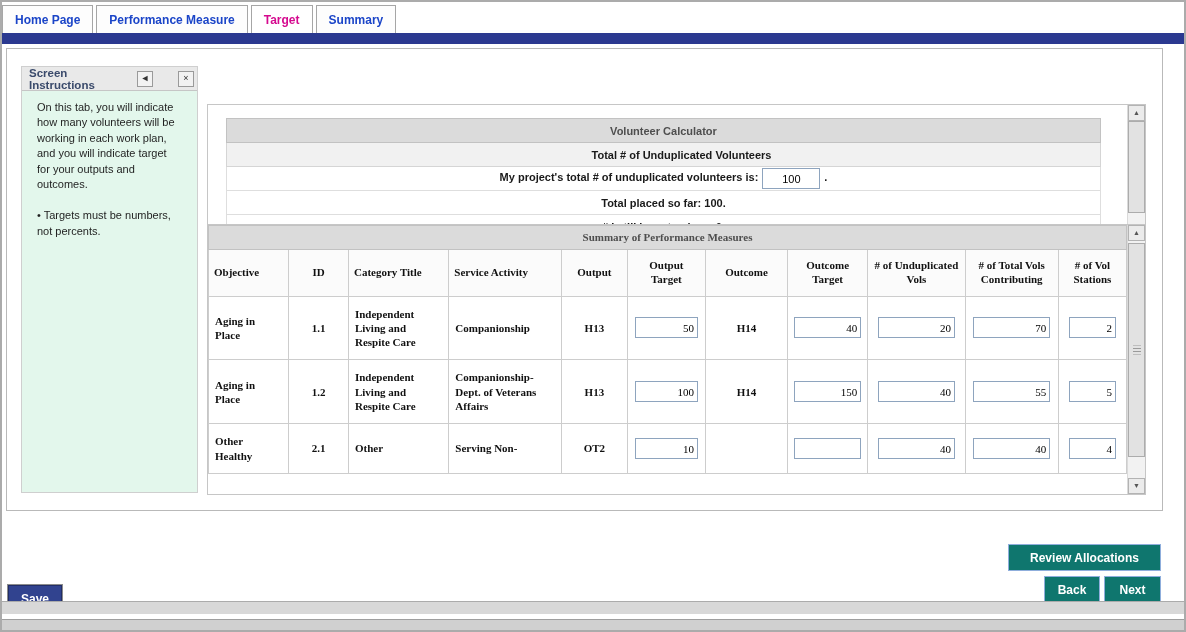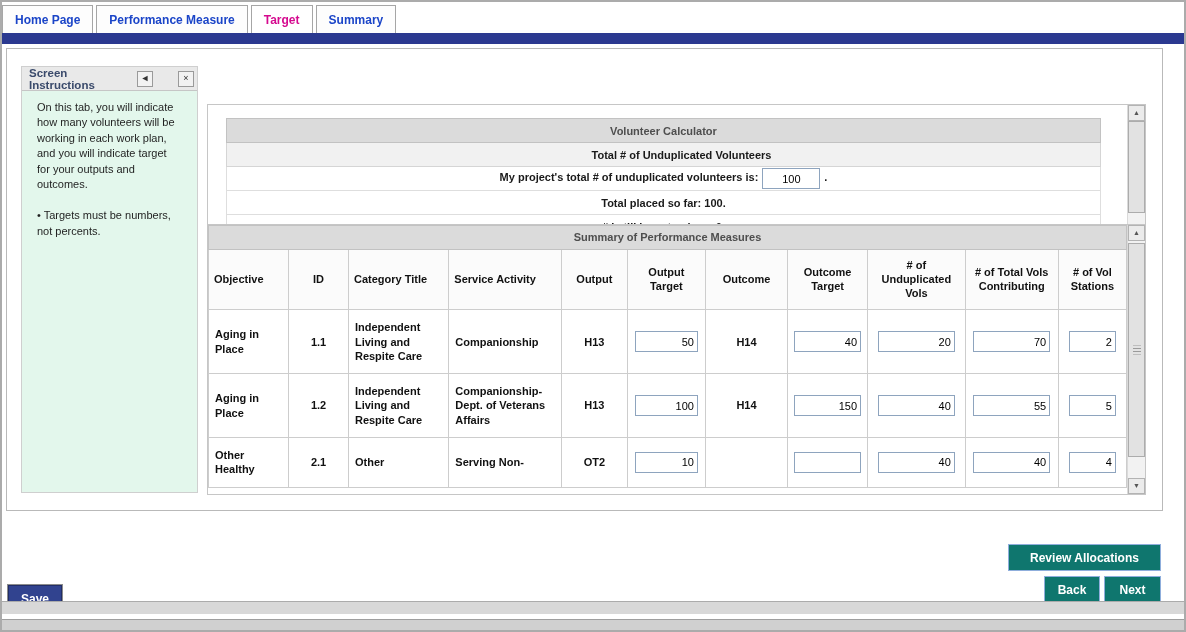--- a/index.html
+++ b/index.html
@@ -49,21 +49,21 @@
   
   .calctable{border-collapse:collapse;width:calc(100% - 44px);margin:13px 26px 0 18px;font-size:11px;}
   .calctable td{border:1px solid #DEDEDE;text-align:center;font-weight:bold;color:#1A1A1A;height:21px;
                 padding:1px 4px;}
   .calctable .hdr1 td{background:#DBDBDB;border-color:#C2C2C2;color:#4E4E4E;}
   .calctable .hdr2 td{background:#F1F1F1;border-color:#D5D5D5;padding-left:40px;}
   .numbox{width:52px;height:17px;border:1px solid #8EA4BE;font-size:11px;text-align:center;
           font-family:inherit;vertical-align:middle;margin:0 4px;}
 
   
-  .sumtable{border-collapse:collapse;width:100%;font-size:11px;table-layout:fixed;}
+  .sumtable{border-collapse:collapse;width:100%;font-size:11px;table-layout:fixed;font-family:Liberation Serif, serif;}
   .sumtable .title td{background:#DBDBDB;border:1px solid #C2C2C2;color:#4E4E4E;font-weight:bold;
                       text-align:center;height:23px;padding:0;}
   .sumtable th{background:#FBFBFB;border:1px solid #CDCDCD;font-weight:bold;color:#111;
                padding:9px 5px;vertical-align:middle;text-align:center;line-height:1.25;}
   .sumtable th:nth-child(1),.sumtable th:nth-child(3),.sumtable th:nth-child(4){text-align:left;}
   .sumtable td{border:1px solid #CDCDCD;font-weight:bold;color:#111;padding:10px 6px;
                vertical-align:middle;background:#fff;line-height:1.3;}
   td.tl{text-align:left;}
   td.ctr{text-align:center;}
   .cellbox{height:17px;border:1px solid #8EA4BE;font-size:11px;text-align:right;font-family:inherit;

